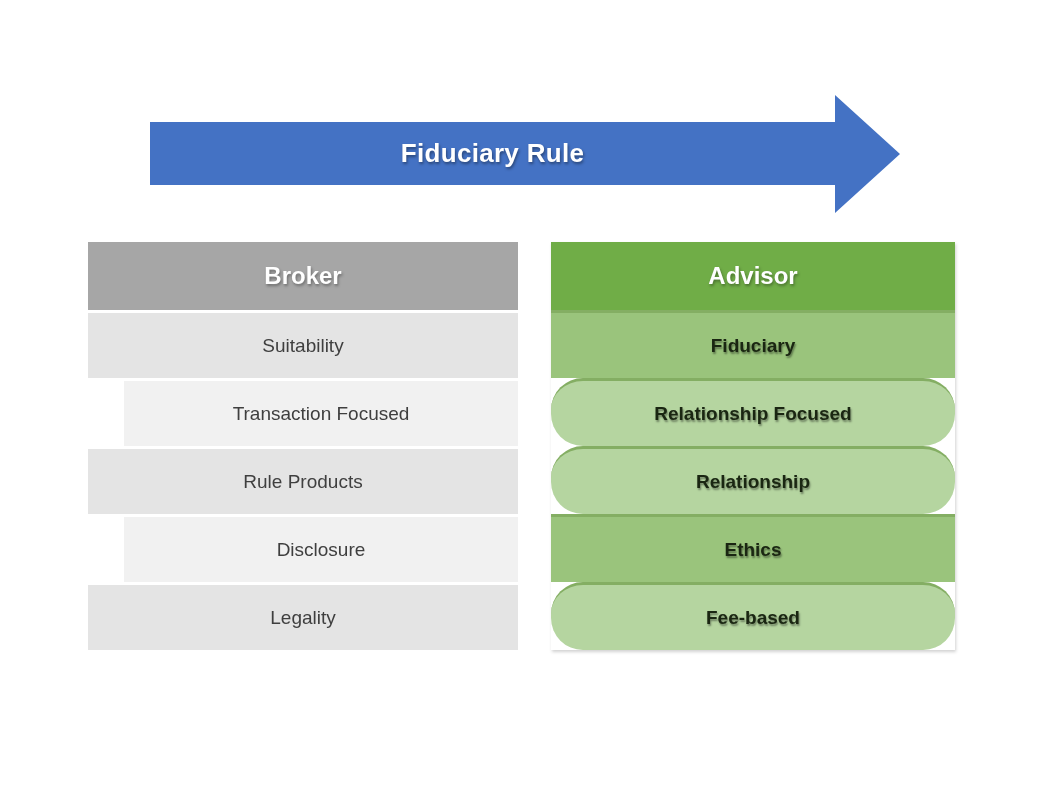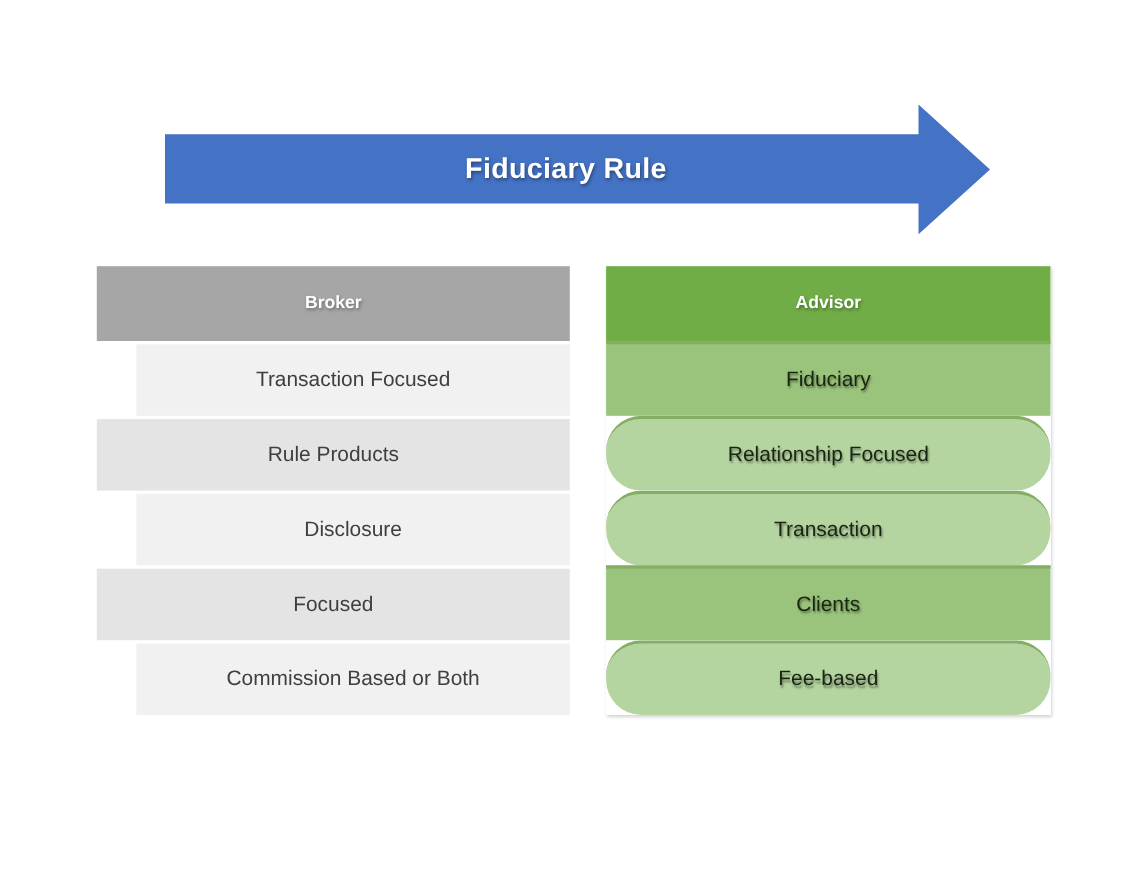--- a/index.html
+++ b/index.html
@@ -33,40 +33,39 @@
     width: 685px;
     height: 63px;
     display: flex;
     align-items: center;
     justify-content: center;
     color: var(--header-text, #ffffff);
     font-size: 26px;
     font-weight: bold;
     letter-spacing: 0.3px;
     text-shadow: 1px 2px 3px rgba(0,0,0,0.40);
-    margin-left: 22px;
   }
 
   
   .table {
     position: absolute;
     left: 88px;
     top: 242px;
     display: grid;
     grid-template-columns: 430px 433px;
     column-gap: 4px;
   }
   .col { display: flex; flex-direction: column; }
 
   .hcell {
     height: 68px;
     display: flex;
     align-items: center;
     justify-content: center;
-    font-size: 16px;
+    font-size: 24px;
     font-weight: bold;
     color: var(--header-text, #ffffff);
     text-shadow: 1px 2px 3px rgba(0,0,0,0.35);
   }
   .broker-h  { background: var(--broker-header-bg, #A6A6A6); }
   .advisor-h { background: var(--advisor-header-bg, #70AD47); }
 
   .bcell {
     height: 65px;
     display: flex;
@@ -81,21 +80,21 @@
     color: var(--broker-text, #3F3F3F);
   }
   .col-broker .bcell.odd  { background: var(--broker-row-odd,  #E4E4E4); }
   .col-broker .bcell.even { background: var(--broker-row-even, #F1F1F1); margin-left: 36px; }
 
   
   .col-advisor .bcell {
     height: 65px;
     border-top: 3px solid #84AE63;
     color: var(--advisor-text, #1A2612);
-    font-weight: normal;
+    font-weight: bold;
     text-shadow: 1px 2px 2px rgba(0,0,0,0.40);
   }
   .col-advisor .bcell:first-of-type { border-top: 3px solid #CBE0BA; }
   .col-advisor .bcell.odd  { background: var(--advisor-row-odd,  #9AC47C); }
   .col-advisor .bcell.even { background: var(--advisor-row-even, #B5D5A0); border-radius: 32px; }
   .col-advisor { box-shadow: 1px 2px 3px rgba(0,0,0,0.18); margin-left: 29px; }
 </style>
 </head>
 <body>
 
@@ -105,30 +104,30 @@
     <svg viewBox="0 0 750 118" aria-hidden="true">
       <polygon points="0,27 685,27 685,0 750,59 685,118 685,90 0,90"></polygon>
     </svg>
     <div class="arrow-label">Fiduciary Rule</div>
   </div>
 
   <div class="table">
 
     <div class="col col-broker">
       <div class="hcell broker-h">Broker</div>
+      <div class="bcell odd">Suitability</div>
       <div class="bcell even">Transaction Focused</div>
       <div class="bcell odd">Rule Products</div>
       <div class="bcell even">Disclosure</div>
-      <div class="bcell odd">Focused</div>
-      <div class="bcell even">Commission Based or Both</div>
+      <div class="bcell odd">Legality</div>
     </div>
 
     <div class="col col-advisor">
       <div class="hcell advisor-h">Advisor</div>
       <div class="bcell odd">Fiduciary</div>
       <div class="bcell even">Relationship Focused</div>
-      <div class="bcell even">Transaction</div>
-      <div class="bcell odd">Clients</div>
+      <div class="bcell even">Relationship</div>
+      <div class="bcell odd">Ethics</div>
       <div class="bcell even">Fee-based</div>
     </div>
 
   </div>
 </div>
 
 </body></html>

